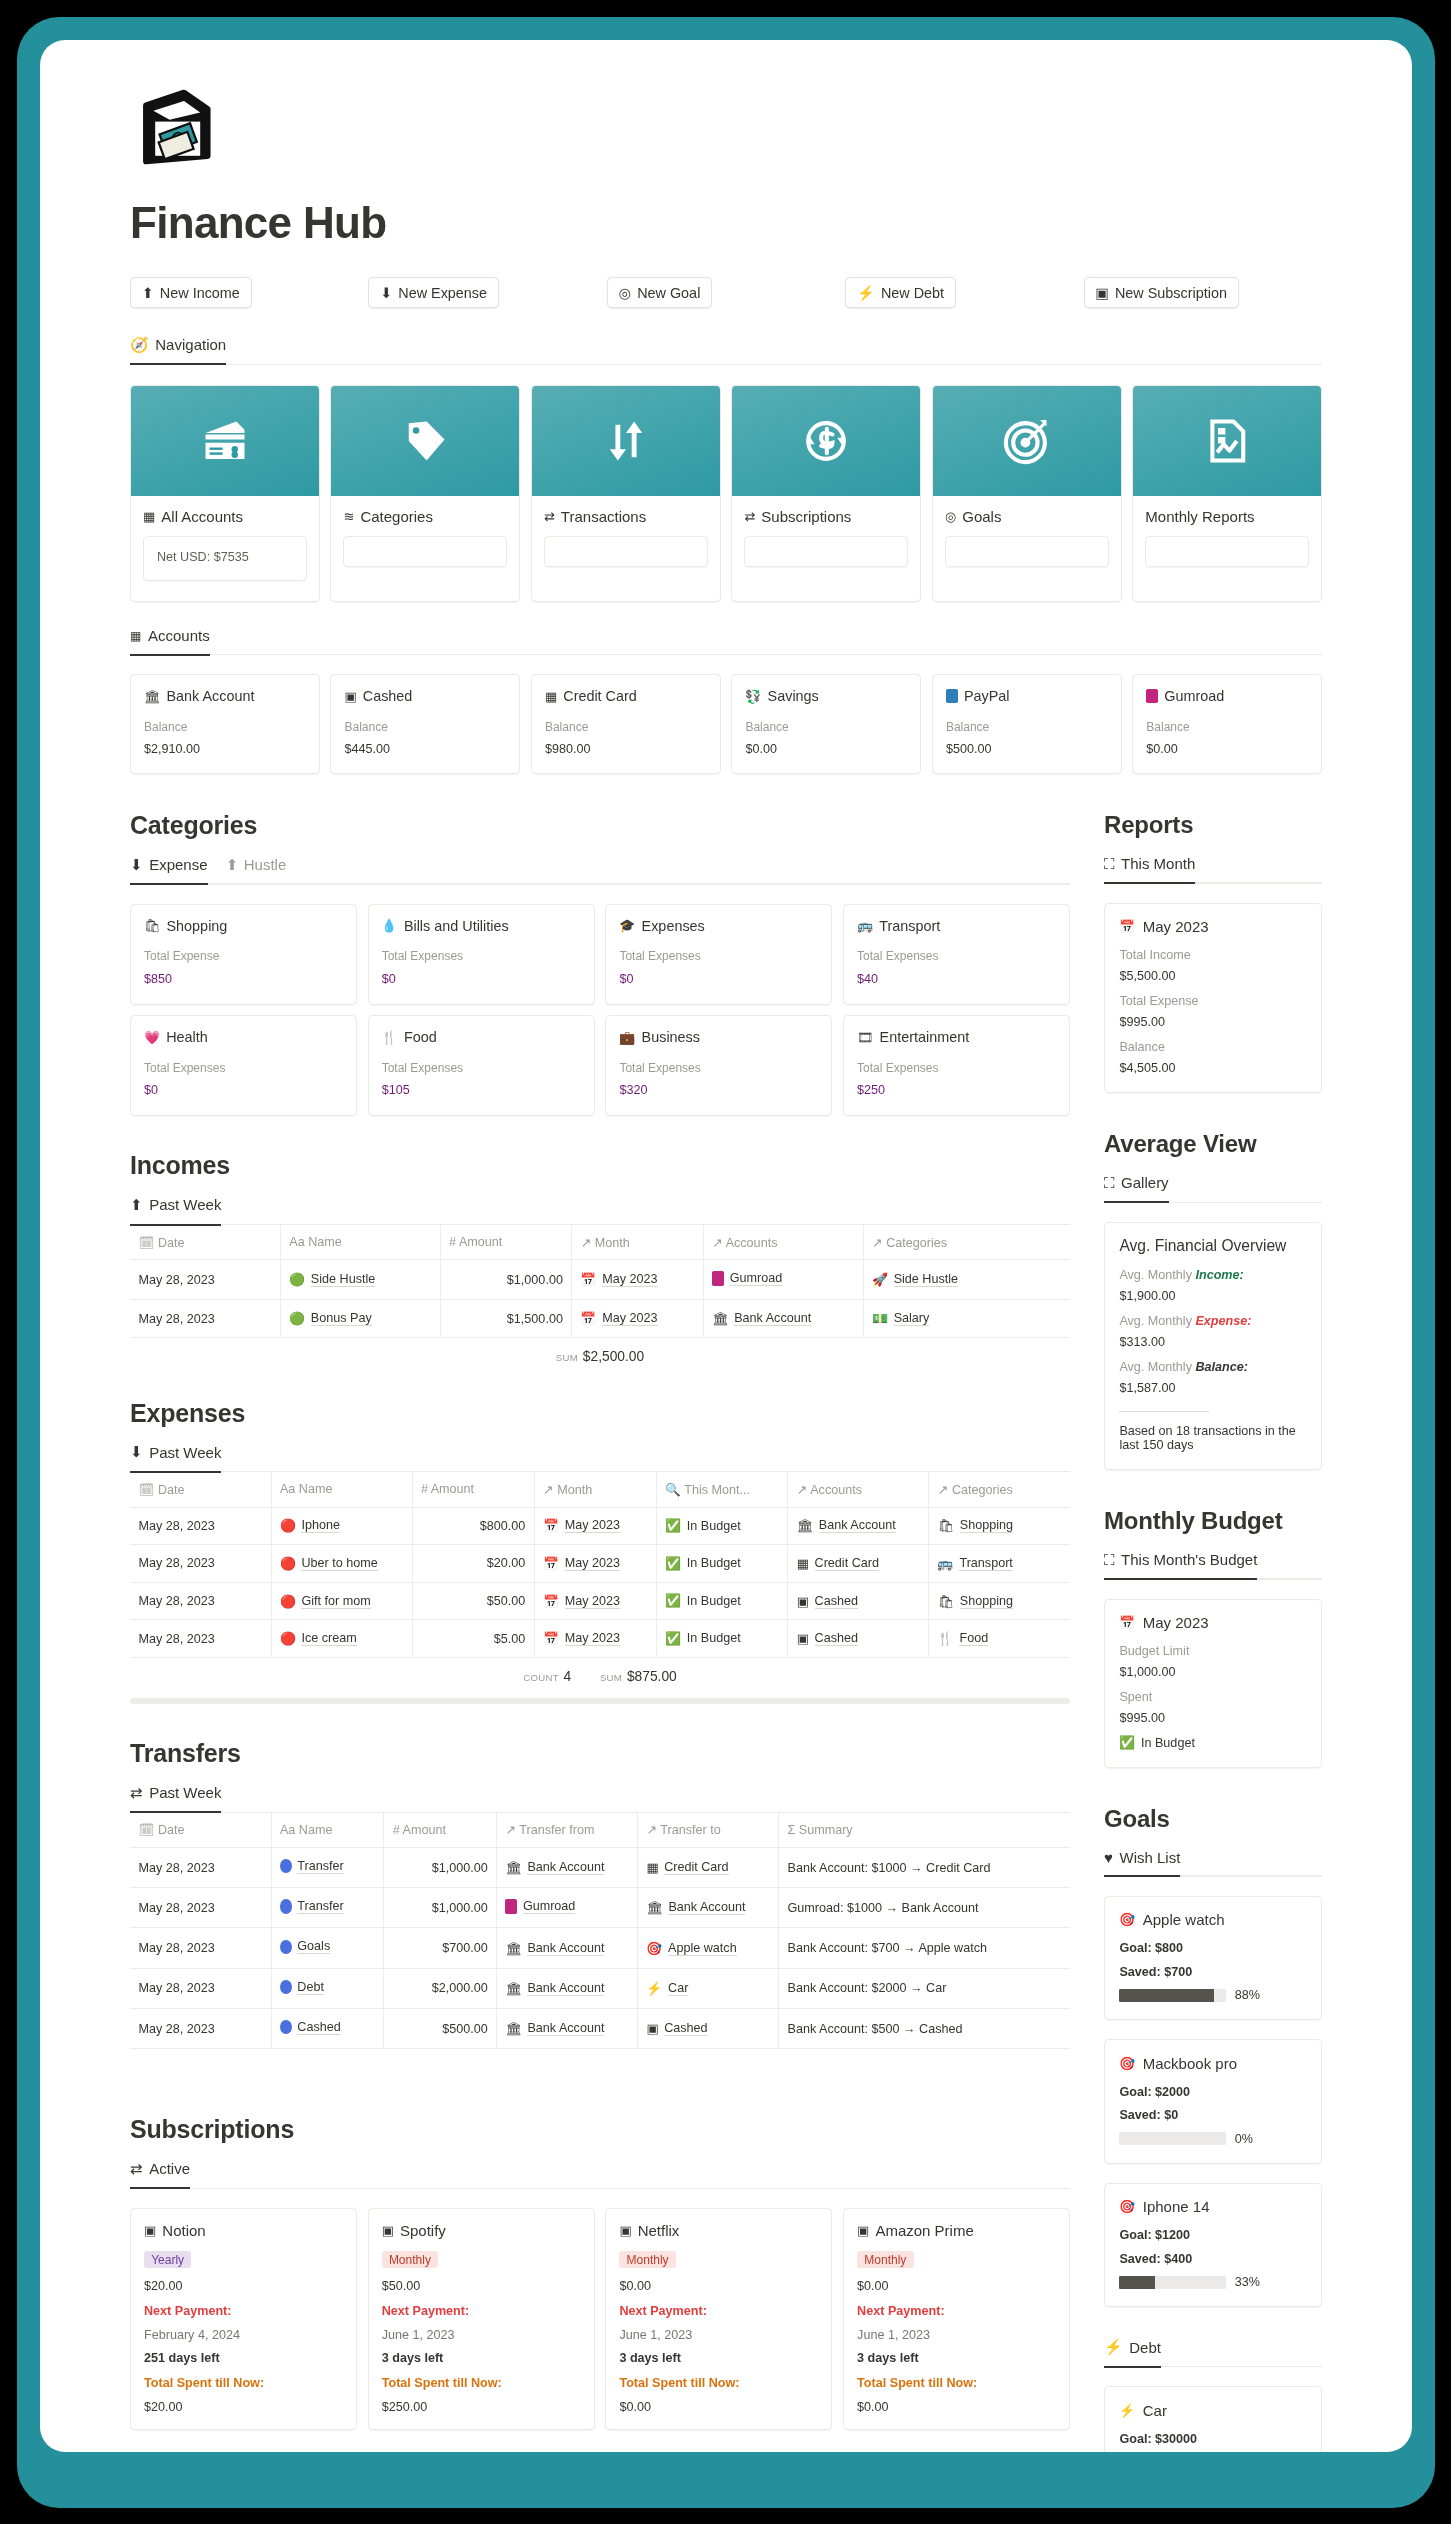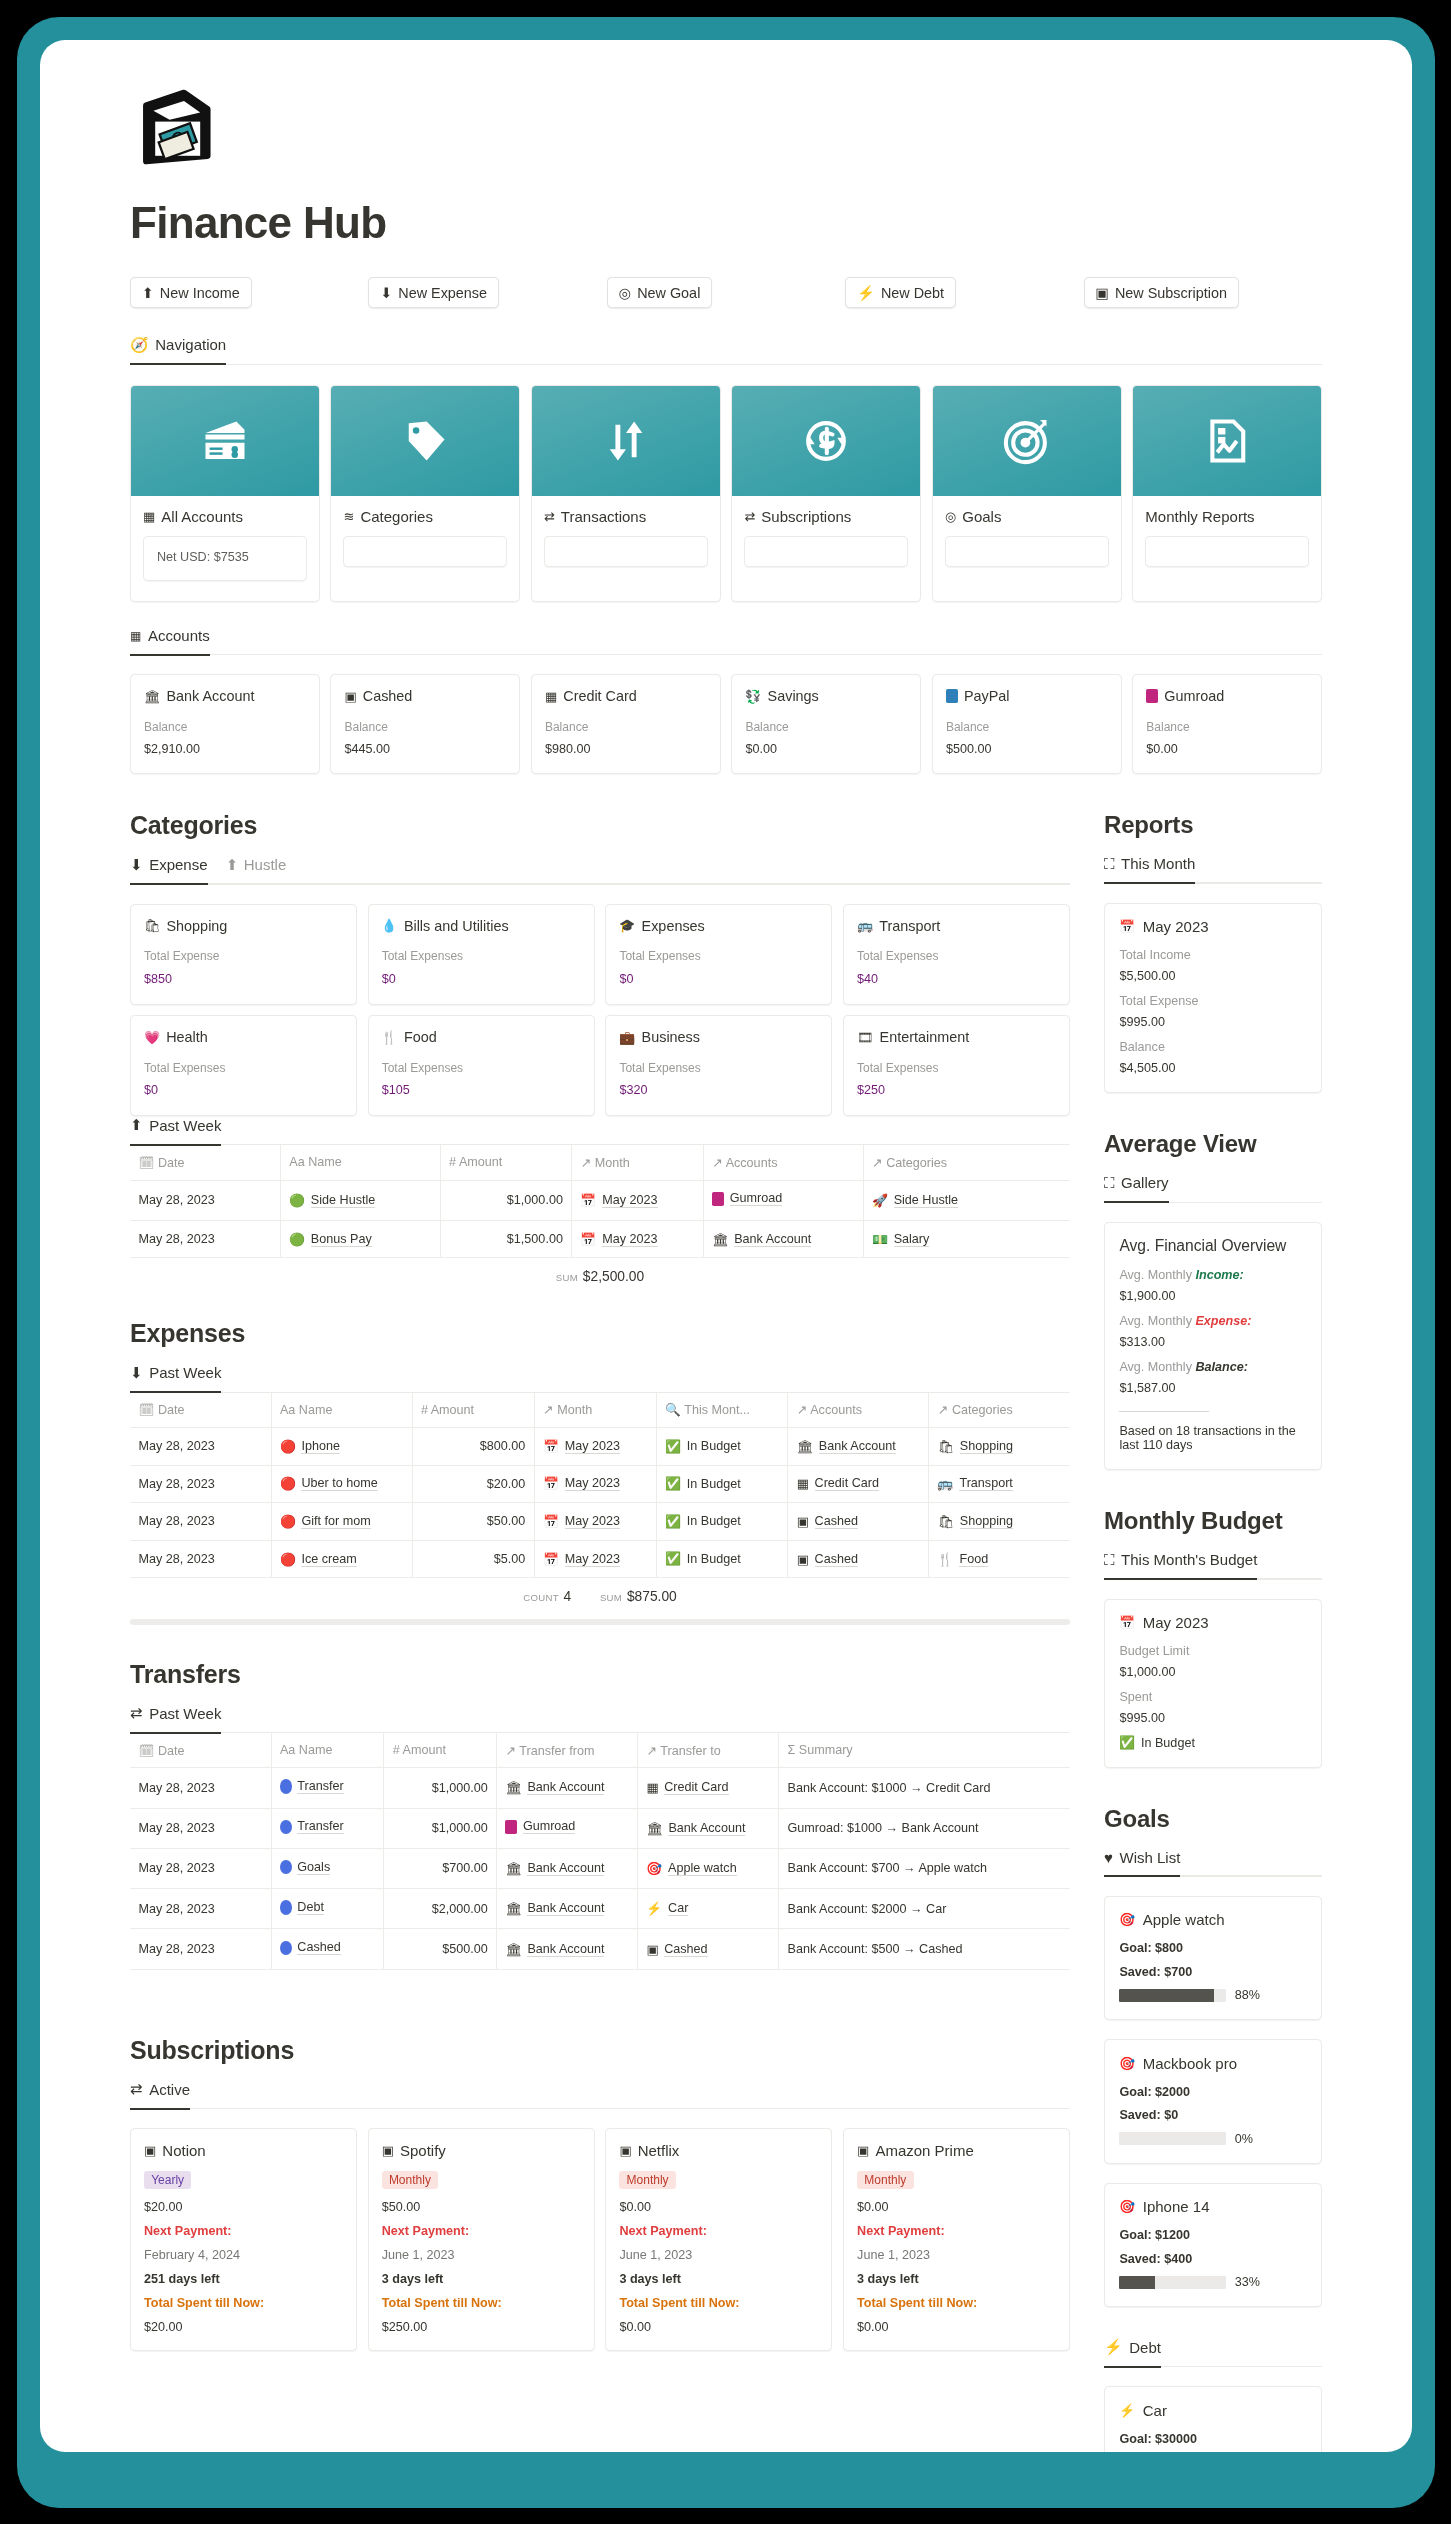--- a/index.html
+++ b/index.html
@@ -481,20 +481,21 @@
         <div class="cat">
           <div class="nm">
                     <span class="emo">🎞</span>
                     <span>Entertainment</span>
                   </div>
           <div class="k">Total Expenses</div>
           <div class="v">$250</div>
         </div>
       </div>
 
+      <h2 class="sec" style="margin-top:35px">Incomes</h2>
       <div class="dbtab">
         <span class="lbl">
                   <span>⬆</span>
                   <span>Past Week</span>
                 </span>
       </div>
       <table class="tbl">
         <tbody>
                   <tr>
           <th style="width:16%"><span>🗓</span> <span>Date</span></th>
@@ -872,21 +873,21 @@
       </div>
       <div class="rcard">
         <div class="title">Avg. Financial Overview</div>
         <div class="k"><span>Avg. Monthly </span><span class="kv-inc">Income:</span></div>
         <div class="v">$1,900.00</div>
         <div class="k"><span>Avg. Monthly </span><span class="kv-exp">Expense:</span></div>
         <div class="v">$313.00</div>
         <div class="k"><span>Avg. Monthly </span><span class="kv-bal">Balance:</span></div>
         <div class="v">$1,587.00</div>
         <div class="rsep"></div>
-        <div class="foot">Based on 18 transactions in the last 110 days</div>
+        <div class="foot">Based on 18 transactions in the last 150 days</div>
       </div>
 
       <h2 class="sec sm" style="margin-top:37px">Monthly Budget</h2>
       <div class="dbtab">
         <span class="lbl">
                   <span>⛶</span>
                   <span>This Month's Budget</span>
                 </span>
       </div>
       <div class="rcard">

